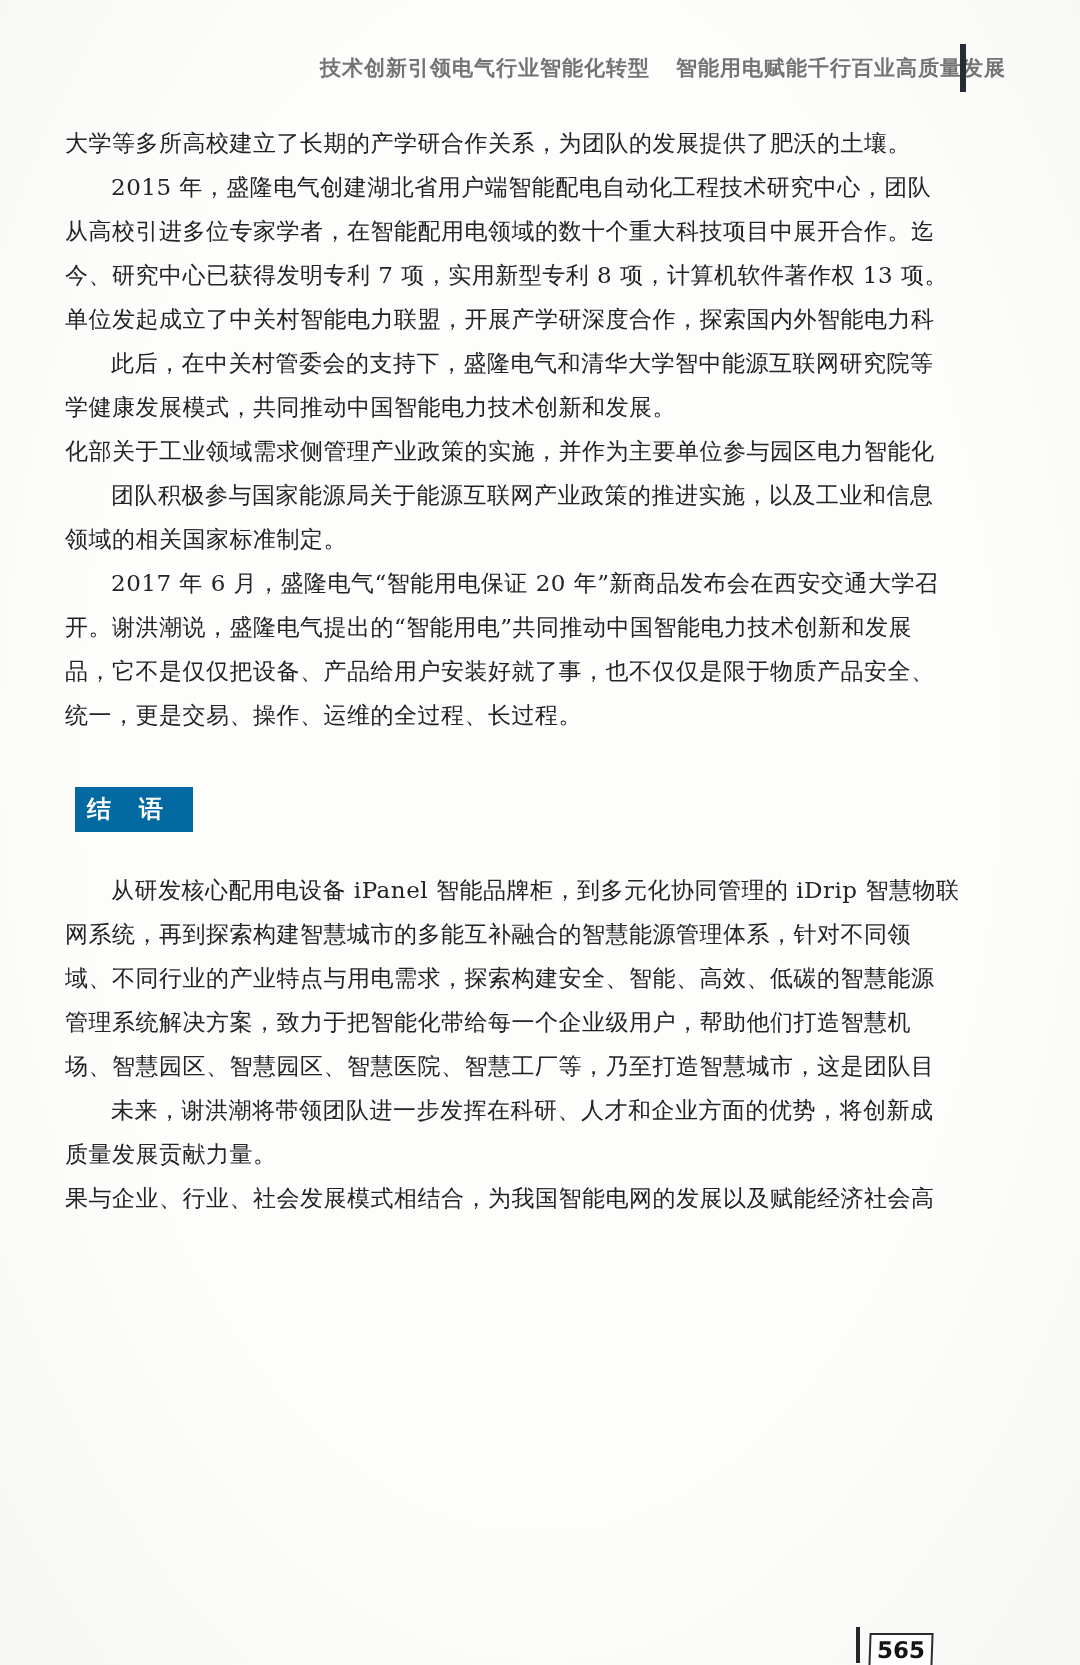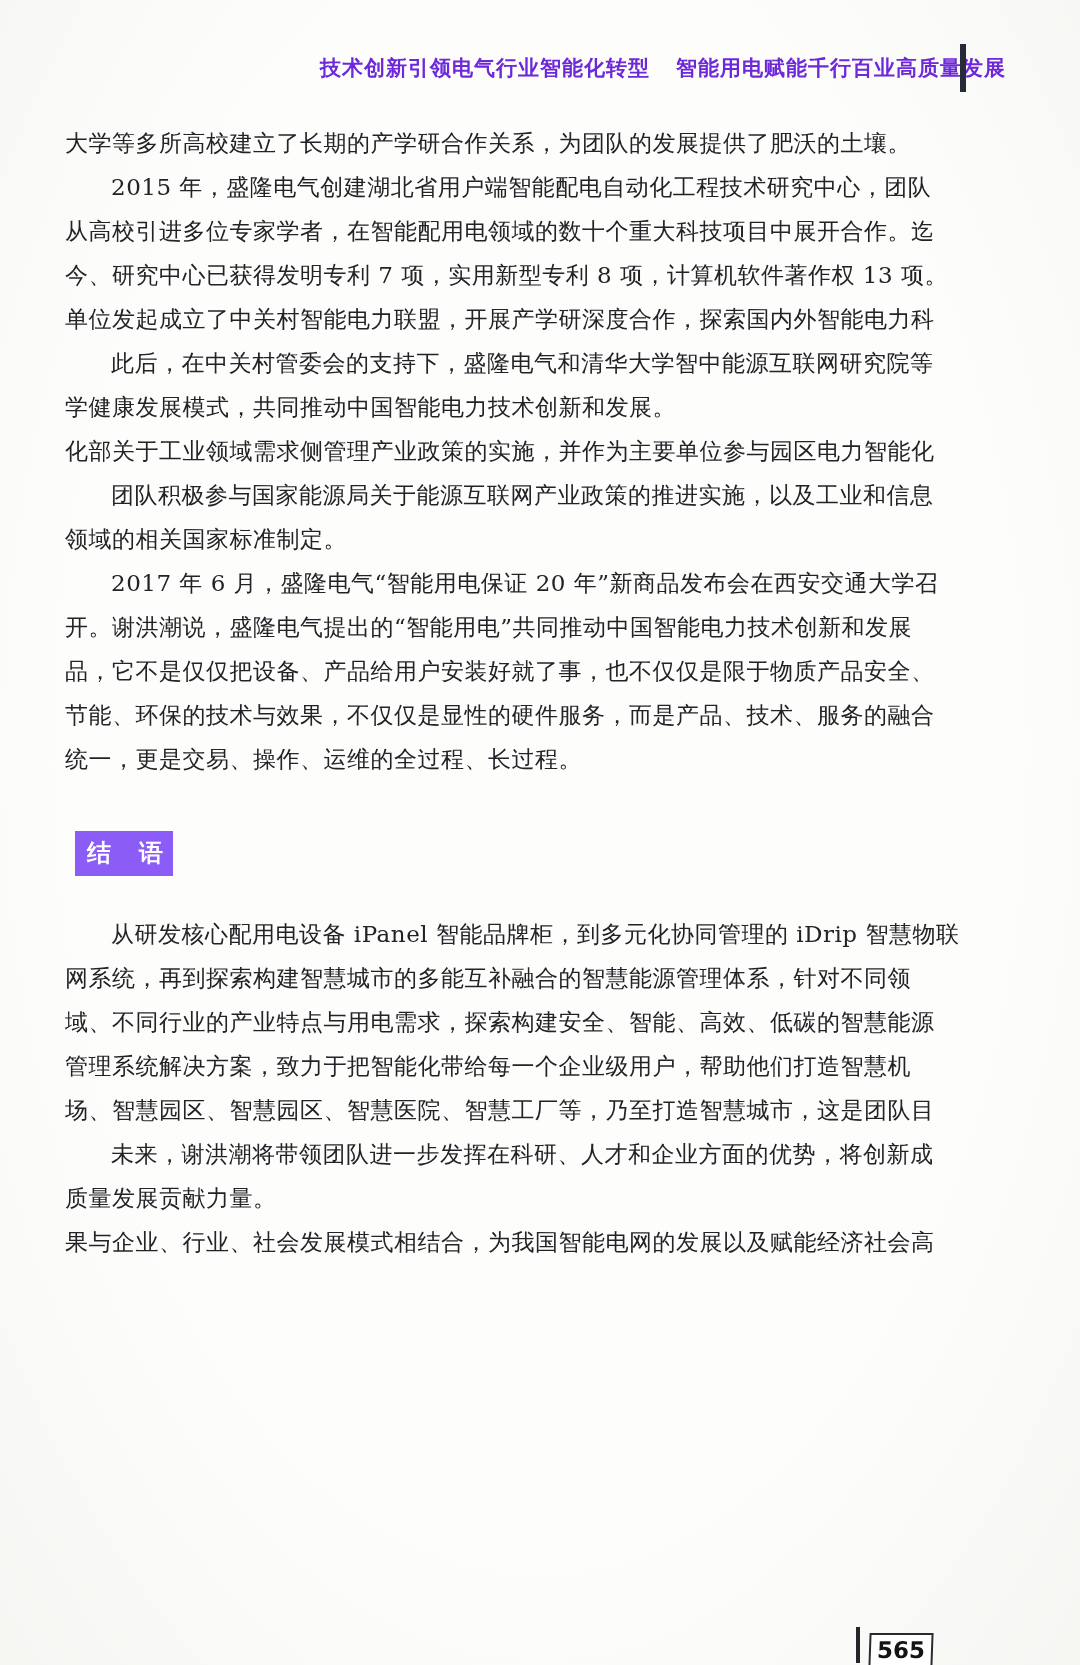--- a/index.html
+++ b/index.html
@@ -10,45 +10,45 @@
     background-image: radial-gradient(ellipse at 50% 45%, #fdfdfc 60%, #f6f6f3 100%);
     font-family: "DejaVu Serif", serif;
     color: #232327;
     overflow: hidden;
   }
 
   
   .page-header {
     position: absolute; top: 54px; left: 320px;
     font-family: "DejaVu Sans", "Liberation Sans", sans-serif;
-    font-weight: 700; font-size: 21px; color: #6d28d9;
+    font-weight: 700; font-size: 21px; color: #737373;
     letter-spacing: 1px; white-space: nowrap;
   }
   .page-header .gap { display: inline-block; width: 26px; }
   .header-rule {
     position: absolute; left: 960px; top: 44px;
     width: 6px; height: 48px; background: #272b35;
   }
 
   
   .content {
     position: absolute; top: 121px; left: 65px; width: 880px;
     font-size: 23px; line-height: 44px; letter-spacing: 0.5px;
   }
   .line { white-space: nowrap; }
   .line.indent { text-indent: 2em; }
 
   
   .section-heading {
     display: inline-block;
     margin: 50px 0 36px 10px;
-    background: #8b5cf6; color: #ffffff;
+    background: #0369a1; color: #ffffff;
     font-family: "DejaVu Sans", "Liberation Sans", sans-serif;
     font-weight: 700; font-size: 24px;
-    line-height: 1; padding: 10px 8px 11px 12px;
+    line-height: 1; padding: 10px 28px 11px 12px;
     letter-spacing: 2px;
   }
   .heading-row { line-height: 0; }
 
   
   .footer-bar {
     position: absolute; left: 856px; top: 1627px;
     width: 4px; height: 36px; background: #24242a;
   }
   .page-number-box {
@@ -78,21 +78,20 @@
     <div class="line">今、研究中心已获得发明专利 7 项，实用新型专利 8 项，计算机软件著作权 13 项。</div>
     <div class="line">单位发起成立了中关村智能电力联盟，开展产学研深度合作，探索国内外智能电力科</div>
     <div class="line indent">此后，在中关村管委会的支持下，盛隆电气和清华大学智中能源互联网研究院等</div>
     <div class="line">学健康发展模式，共同推动中国智能电力技术创新和发展。</div>
     <div class="line">化部关于工业领域需求侧管理产业政策的实施，并作为主要单位参与园区电力智能化</div>
     <div class="line indent">团队积极参与国家能源局关于能源互联网产业政策的推进实施，以及工业和信息</div>
     <div class="line">领域的相关国家标准制定。</div>
     <div class="line indent">2017 年 6 月，盛隆电气“智能用电保证 20 年”新商品发布会在西安交通大学召</div>
     <div class="line">开。谢洪潮说，盛隆电气提出的“智能用电”共同推动中国智能电力技术创新和发展</div>
     <div class="line">品，它不是仅仅把设备、产品给用户安装好就了事，也不仅仅是限于物质产品安全、</div>
-    <div class="line">节能、环保的技术与效果，不仅仅是显性的硬件服务，而是产品、技术、服务的融合</div>
     <div class="line">统一，更是交易、操作、运维的全过程、长过程。</div>
     <div class="heading-row"><div class="section-heading">结　语</div></div>
     <div class="line indent">从研发核心配用电设备 iPanel 智能品牌柜，到多元化协同管理的 iDrip 智慧物联</div>
     <div class="line">网系统，再到探索构建智慧城市的多能互补融合的智慧能源管理体系，针对不同领</div>
     <div class="line">域、不同行业的产业特点与用电需求，探索构建安全、智能、高效、低碳的智慧能源</div>
     <div class="line">管理系统解决方案，致力于把智能化带给每一个企业级用户，帮助他们打造智慧机</div>
     <div class="line">场、智慧园区、智慧园区、智慧医院、智慧工厂等，乃至打造智慧城市，这是团队目</div>
     <div class="line indent">未来，谢洪潮将带领团队进一步发挥在科研、人才和企业方面的优势，将创新成</div>
     <div class="line">质量发展贡献力量。</div>
     <div class="line">果与企业、行业、社会发展模式相结合，为我国智能电网的发展以及赋能经济社会高</div>

